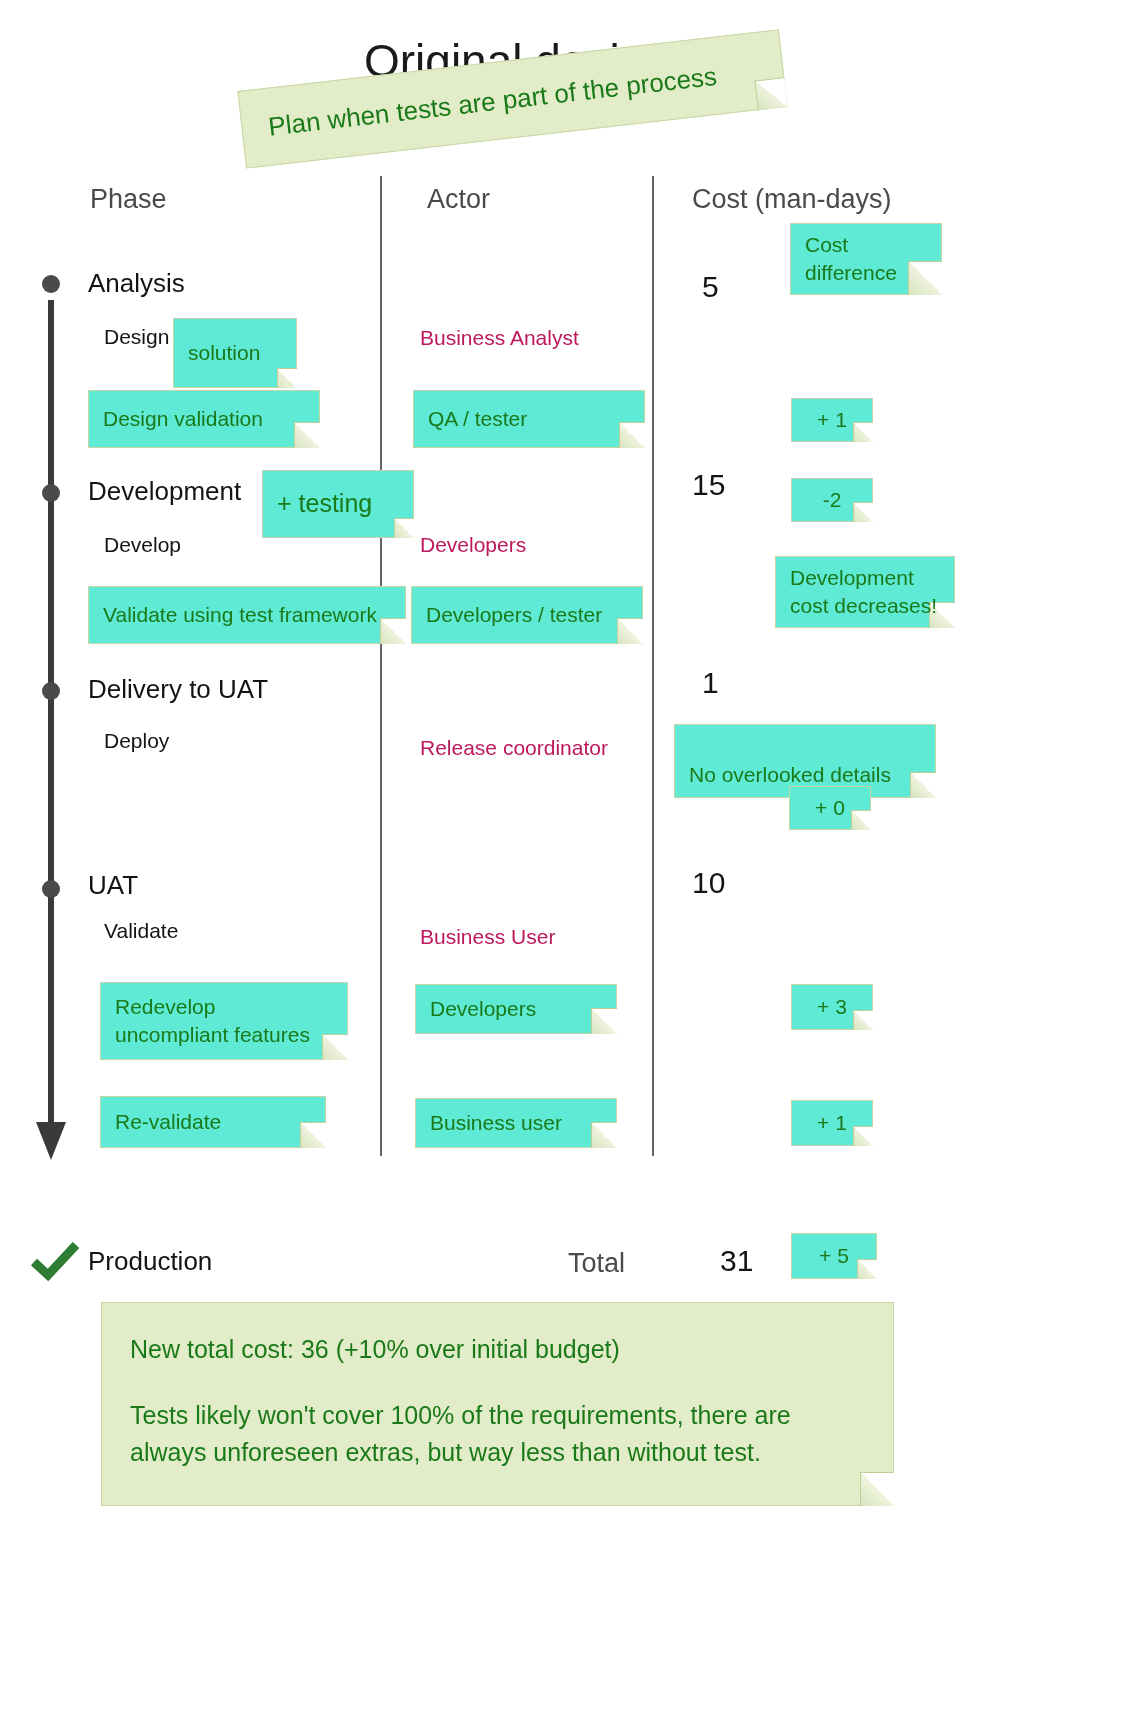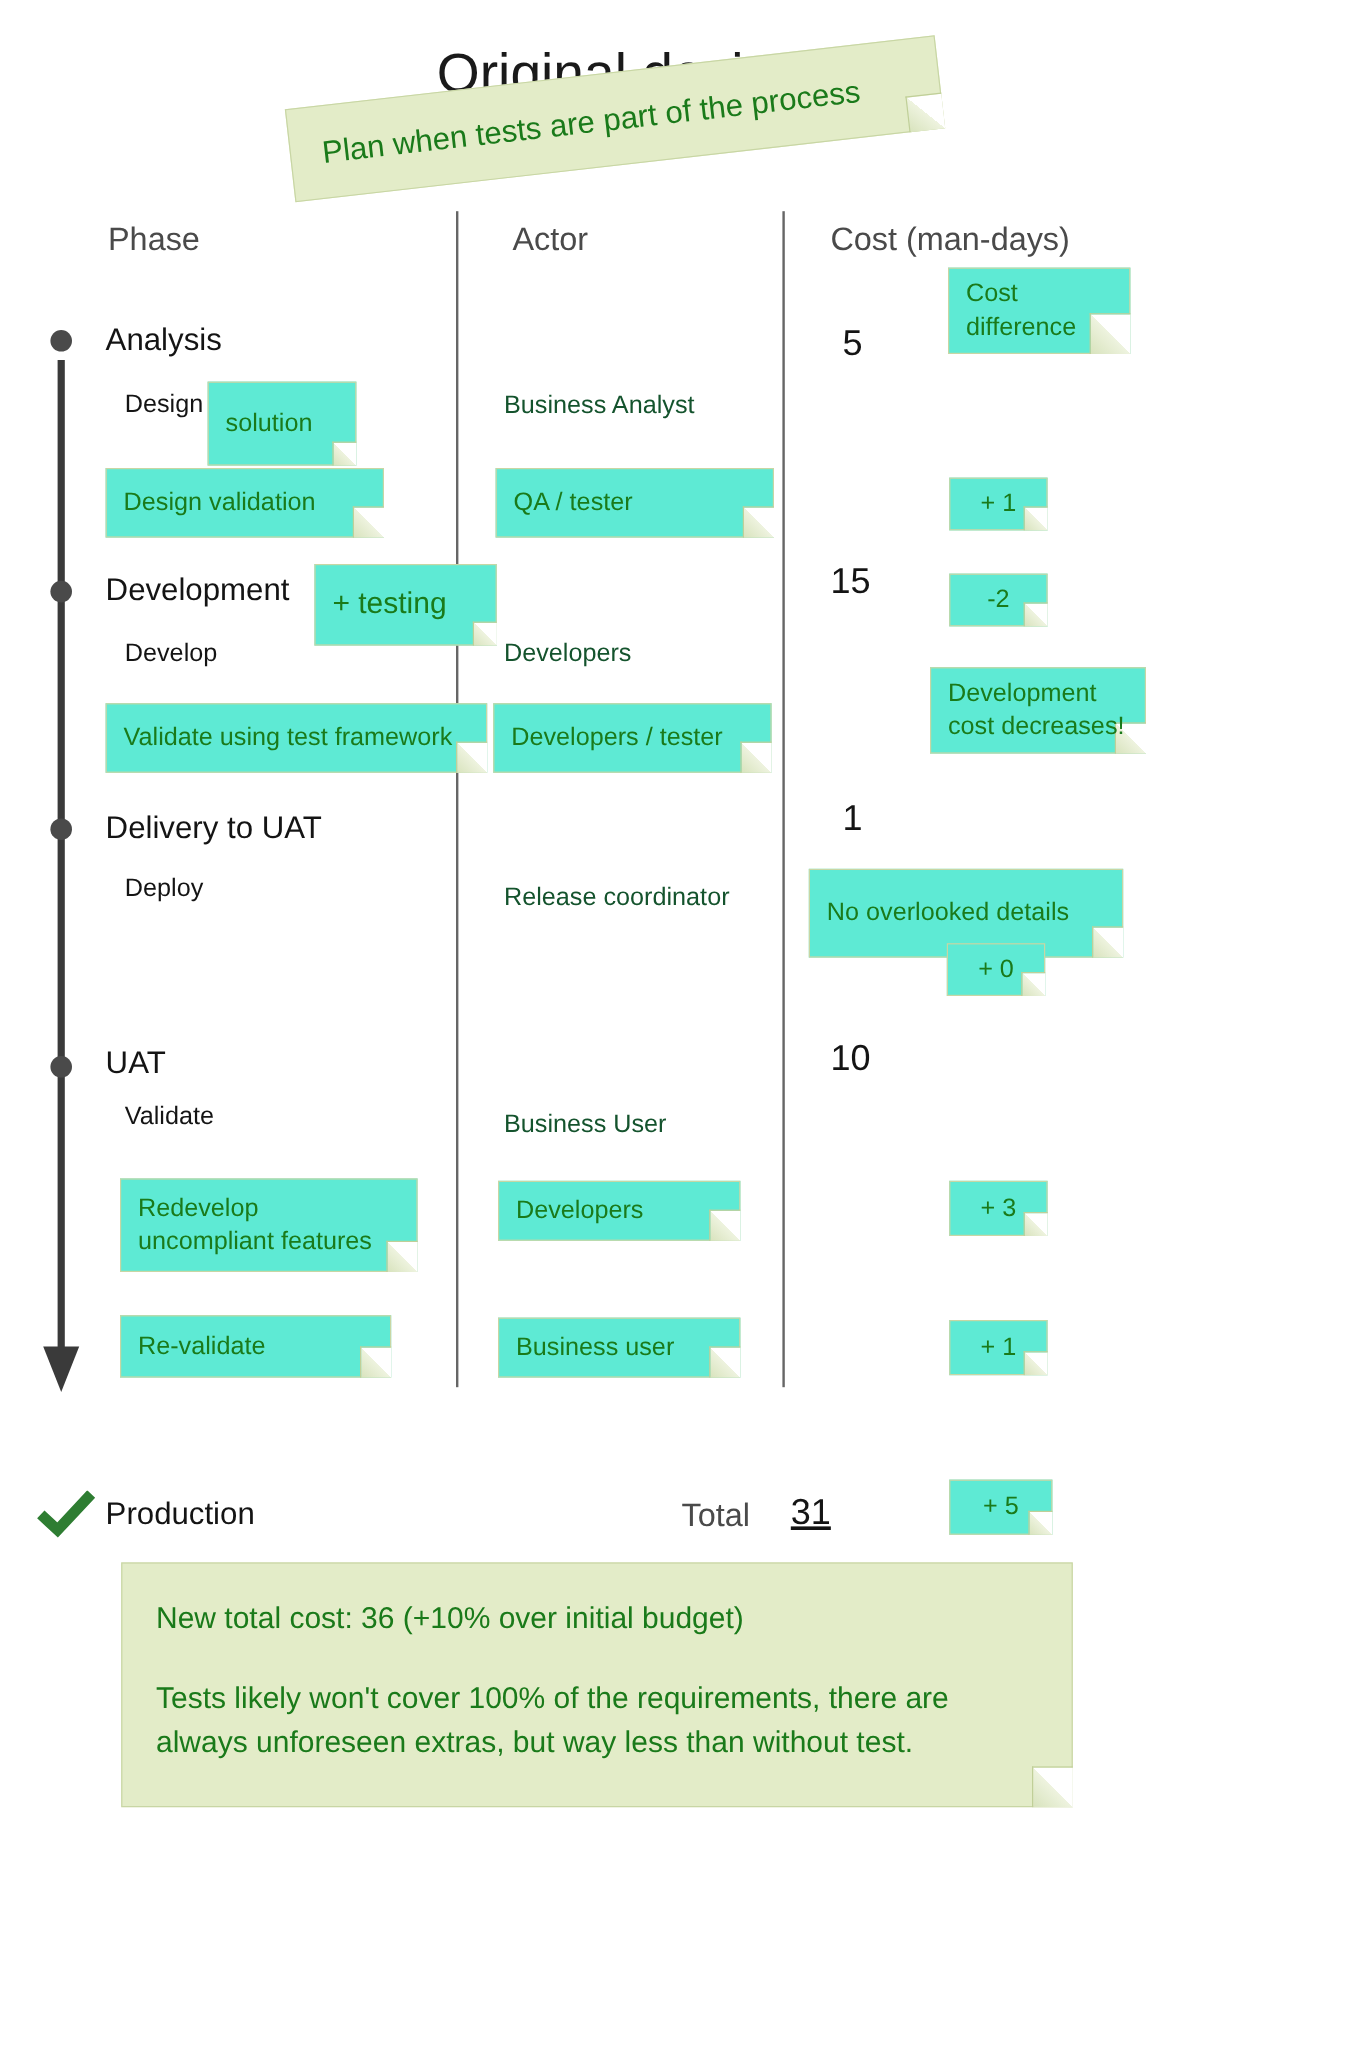--- a/index.html
+++ b/index.html
@@ -18,21 +18,21 @@
     font-size: 46px; color: #1a1a1a; letter-spacing: 0px;
     left: 364px; top: 34px;
   }
 
   .col-header {
     font-size: 27px; color: #4a4a4a;
   }
 
   .phase-name { font-size: 26px; color: #141414; }
   .task-name  { font-size: 21px; color: #141414; }
-  .actor-name { font-size: 21px; color: #14532d; }
+  .actor-name { font-size: 21px; color: #be185d; }
   .cost-num   { font-size: 30px; color: #141414; }
   .total-label{ font-size: 27px; color: #4a4a4a; text-align: center; }
 
   
   .divider {
     position: absolute;
     width: 2px;
     background: #666666;
   }
 
@@ -200,21 +200,21 @@
   <div class="note" style="left:88px; top:586px; width:318px; height:58px;">
     <span class="note-text">Validate using test framework</span>
     <span class="fold"></span>
   </div>
 
   <div class="abs phase-name" style="left:88px; top:674px;">Delivery to UAT</div>
   <div class="abs task-name" style="left:104px; top:729px;">Deploy</div>
   <div class="abs actor-name" style="left:420px; top:736px;">Release coordinator</div>
   <div class="abs cost-num" style="left:702px; top:666px;">1</div>
 
-  <div class="note" style="left:674px; top:724px; width:262px; height:74px;">
+  <div class="note" style="left:674px; top:724px; width:262px; height:74px;align-items:flex-end;">
     <span class="note-text">No overlooked details</span>
     <span class="fold"></span>
   </div>
   <div class="note fold-sm center" style="left:789px; top:786px; width:82px; height:44px;">
     <span class="note-text">+ 0</span>
     <span class="fold"></span>
   </div>
 
   <div class="abs phase-name" style="left:88px; top:870px;">UAT</div>
   <div class="abs task-name" style="left:104px; top:919px;">Validate</div>
@@ -246,21 +246,21 @@
   <div class="note fold-sm center" style="left:791px; top:1100px; width:82px; height:46px;">
     <span class="note-text">+ 1</span>
     <span class="fold"></span>
   </div>
 
   <svg class="checkmark" width="50" height="42" viewBox="0 0 50 42">
     <path d="M4 20 L18 33 L46 3" stroke="#2e7d32" stroke-width="9" fill="none" stroke-linecap="butt" stroke-linejoin="miter"></path>
   </svg>
   <div class="abs phase-name" style="left:88px; top:1246px;">Production</div>
   <div class="abs total-label" style="left:568px; top:1248px;">Total</div>
-  <div class="abs cost-num" style="left:659px; top:1244px;text-decoration:underline;">31</div>
+  <div class="abs cost-num" style="left:720px; top:1244px;">31</div>
   <div class="note fold-sm center" style="left:791px; top:1233px; width:86px; height:46px;">
     <span class="note-text">+ 5</span>
     <span class="fold"></span>
   </div>
 
   <div class="note-summary">
     <p>New total cost: 36 (+10% over initial budget)</p>
     <p>Tests likely won't cover 100% of the requirements, there are always unforeseen extras, but way less than without test.</p>
     <span class="fold" style="position:absolute;right:-1px;bottom:-1px;width:34px;height:34px;background:linear-gradient(225deg,#ffffff 0%,#ffffff 50%,#eef3df 50%,#d8e3bd 100%);border-left:1px solid #c0cf98;border-top:1px solid #c0cf98;"></span>
   </div>

